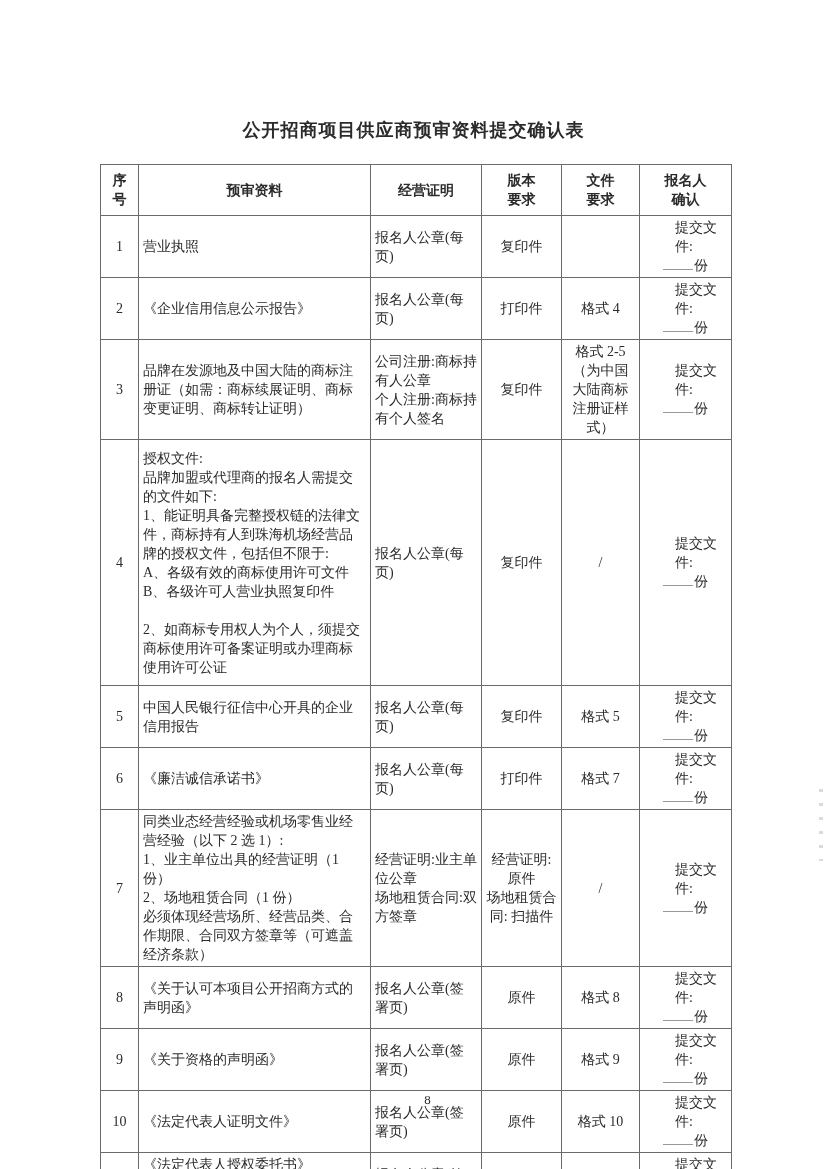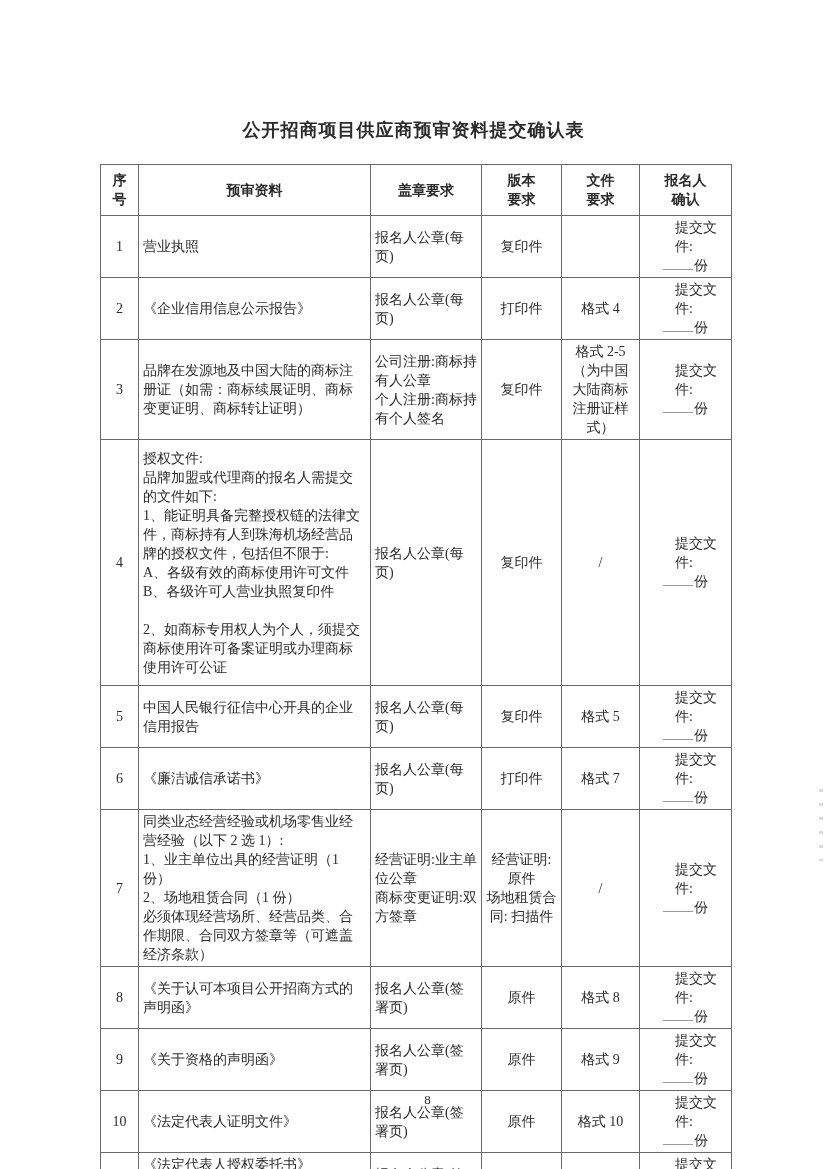--- a/index.html
+++ b/index.html
@@ -108,21 +108,21 @@
       <col style="width:111px">
       <col style="width:80px">
       <col style="width:78px">
       <col style="width:92px">
     </colgroup>
     <tbody>
       <tr>
         <th>序
 号</th>
         <th>预审资料</th>
-        <th>盖章要求</th>
+        <th>经营证明</th>
         <th>版本
 要求</th>
         <th>文件
 要求</th>
         <th>报名人
 确认</th>
       </tr>
 
       <tr>
         <td class="c-no">1</td>
@@ -204,21 +204,21 @@
         </td>
       </tr>
 
       <tr>
         <td class="c-no">7</td>
         <td class="c-mat">同类业态经营经验或机场零售业经营经验（以下 2 选 1）:
 1、业主单位出具的经营证明（1 份）
 2、场地租赁合同（1 份）
 必须体现经营场所、经营品类、合作期限、合同双方签章等（可遮盖经济条款）</td>
         <td class="c-seal">经营证明:业主单位公章
-商标变更证明:双方签章</td>
+场地租赁合同:双方签章</td>
         <td class="c-ver">经营证明: 原件
 场地租赁合同: 扫描件</td>
         <td class="c-fmt">/</td>
         <td class="c-conf">
           <div class="conf-l1">提交文件:</div>
           <div class="conf-l2"><span class="blank-line"></span><span>份</span></div>
         </td>
       </tr>
 
       <tr>

